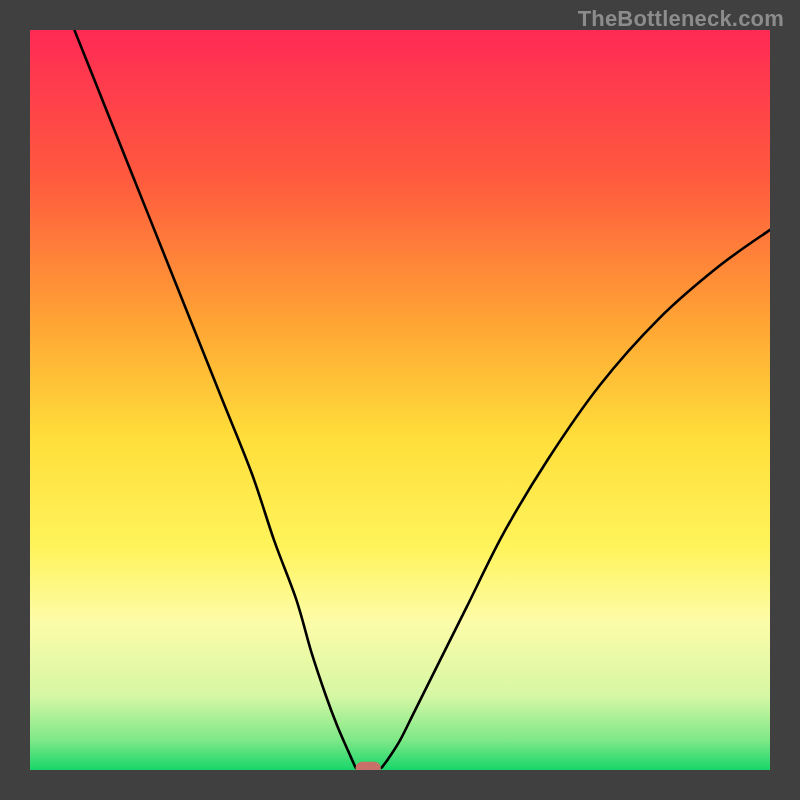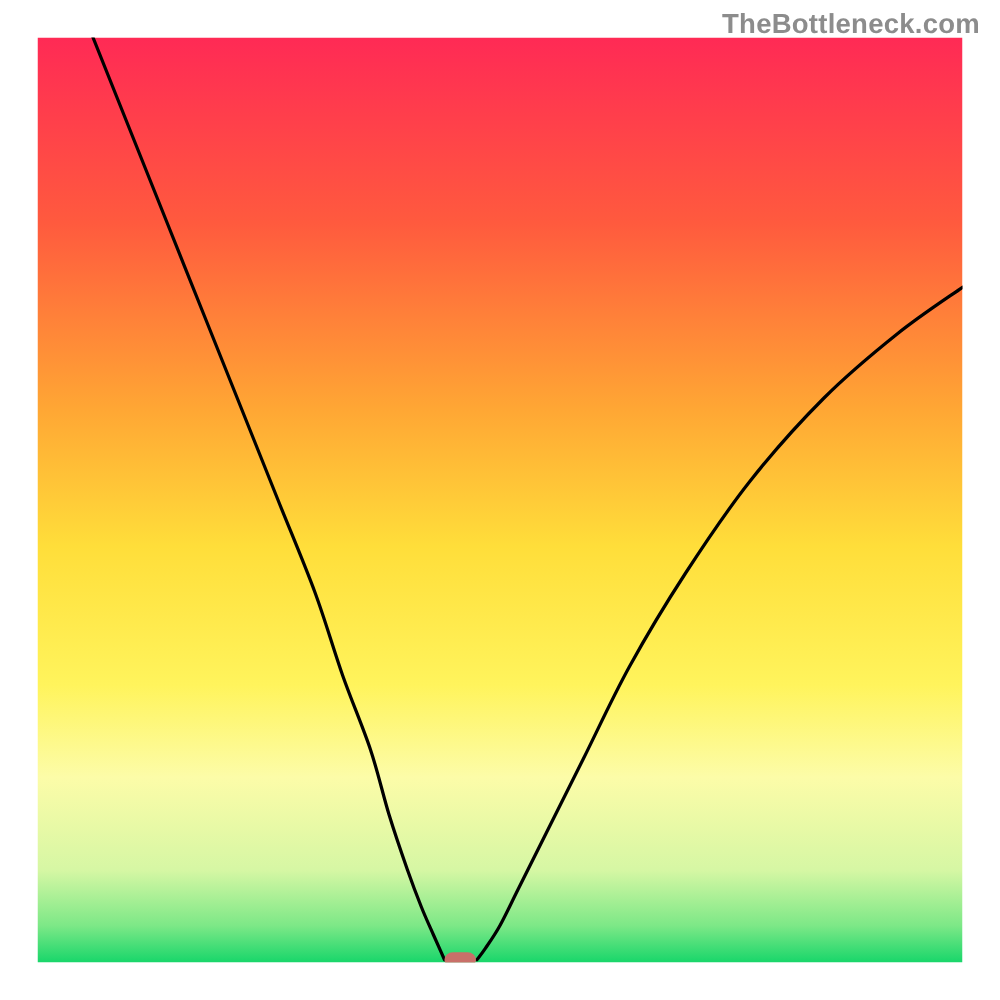--- a/index.html
+++ b/index.html
@@ -9,21 +9,21 @@
     height: 800px;
     background: #000;
     overflow: hidden;
   }
   .frame {
     position: absolute;
     left: 0;
     top: 0;
     width: 800px;
     height: 800px;
-    background: #ffffff;
+    background: #404040;
     text-align: right;
   }
   .watermark {
     position: absolute;
     top: 6px;
     right: 16px;
     font-family: Arial, Helvetica, sans-serif;
     font-size: 22px;
     font-weight: 600;
     color: #8c8c8c;

